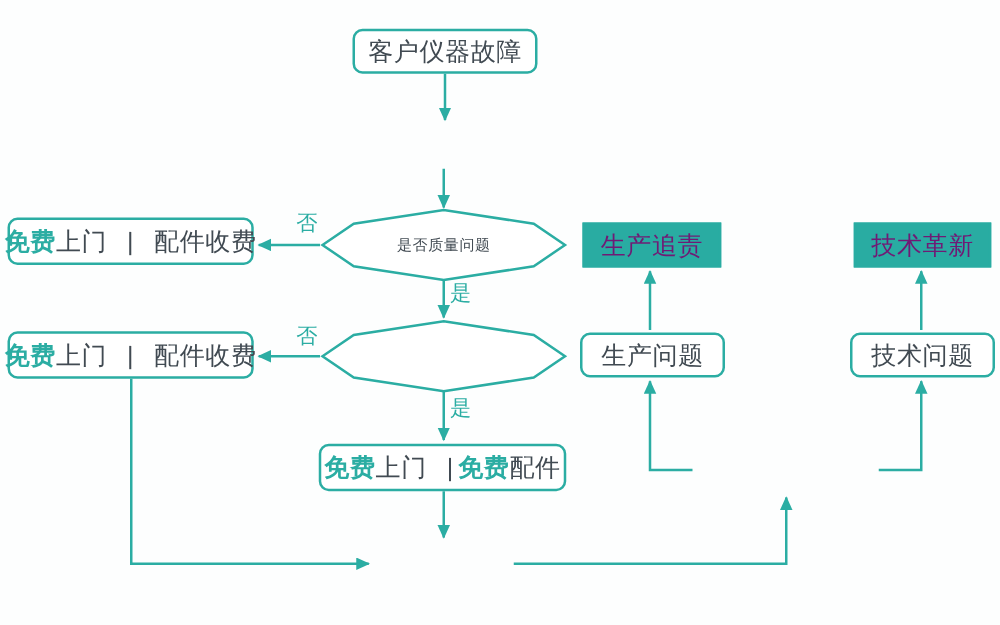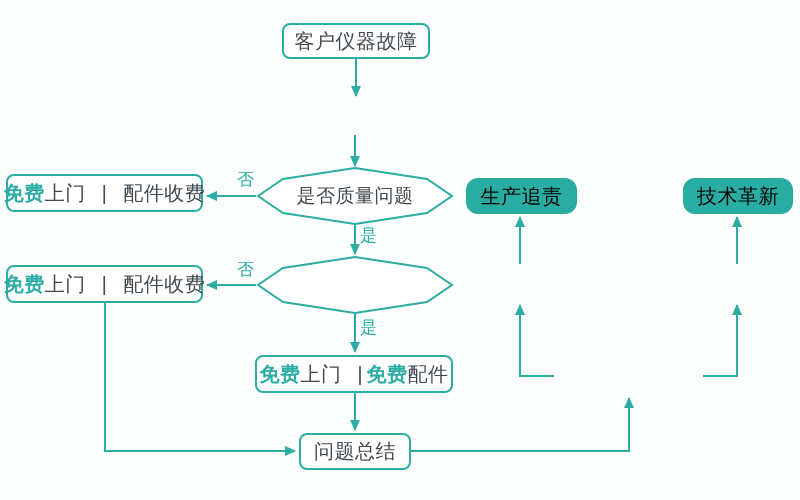--- a/index.html
+++ b/index.html
@@ -30,30 +30,30 @@
     border: 2px solid var(--accent);
     border-radius: 8px;
     color: var(--text);
     font-size: 20px;
     white-space: nowrap;
     letter-spacing: 0.5px;
   }
   .node.filled {
     background: var(--fill);
     border-color: var(--fill);
-    color: #000000;
-    border-radius: 12px;
+    color: #701a75;
+    border-radius: 0;
   }
   .hex-label {
     position: absolute;
     display: flex;
     align-items: center;
     justify-content: center;
     color: var(--text);
-    font-size: 19px;
+    font-size: 12px;
     letter-spacing: 0.5px;
     background: transparent;
     pointer-events: none;
   }
   .edge-label {
     position: absolute;
     color: var(--accent);
     font-size: 17px;
     line-height: 1;
   }
@@ -105,26 +105,27 @@
       <span>上门 | 配件收费</span>
     </div>
 
   <div class="node" style="left:255px; top:355px; width:198px; height:38px;">
       <span class="em">免费</span>
       <span>上门 | </span>
       <span class="em">免费</span>
       <span>配件</span>
     </div>
 
-  <div class="node" style="left:299px; top:433px; width:112px; height:37px;">问题总结</div>
 
 
+  <div class="node" style="left:464px; top:266px; width:116px; height:36px;">生产问题</div>
 
   <div class="node filled" style="left:466px; top:178px; width:111px; height:36px;">生产追责</div>
 
+  <div class="node" style="left:680px; top:266px; width:116px; height:36px;">技术问题</div>
 
   <div class="node filled" style="left:683px; top:178px; width:110px; height:36px;">技术革新</div>
 
   <div class="edge-label" style="left:237px; top:172px;">否</div>
 
   <div class="edge-label" style="left:360px; top:228px;">是</div>
 
   <div class="edge-label" style="left:237px; top:262px;">否</div>
 
   <div class="edge-label" style="left:360px; top:320px;">是</div>

